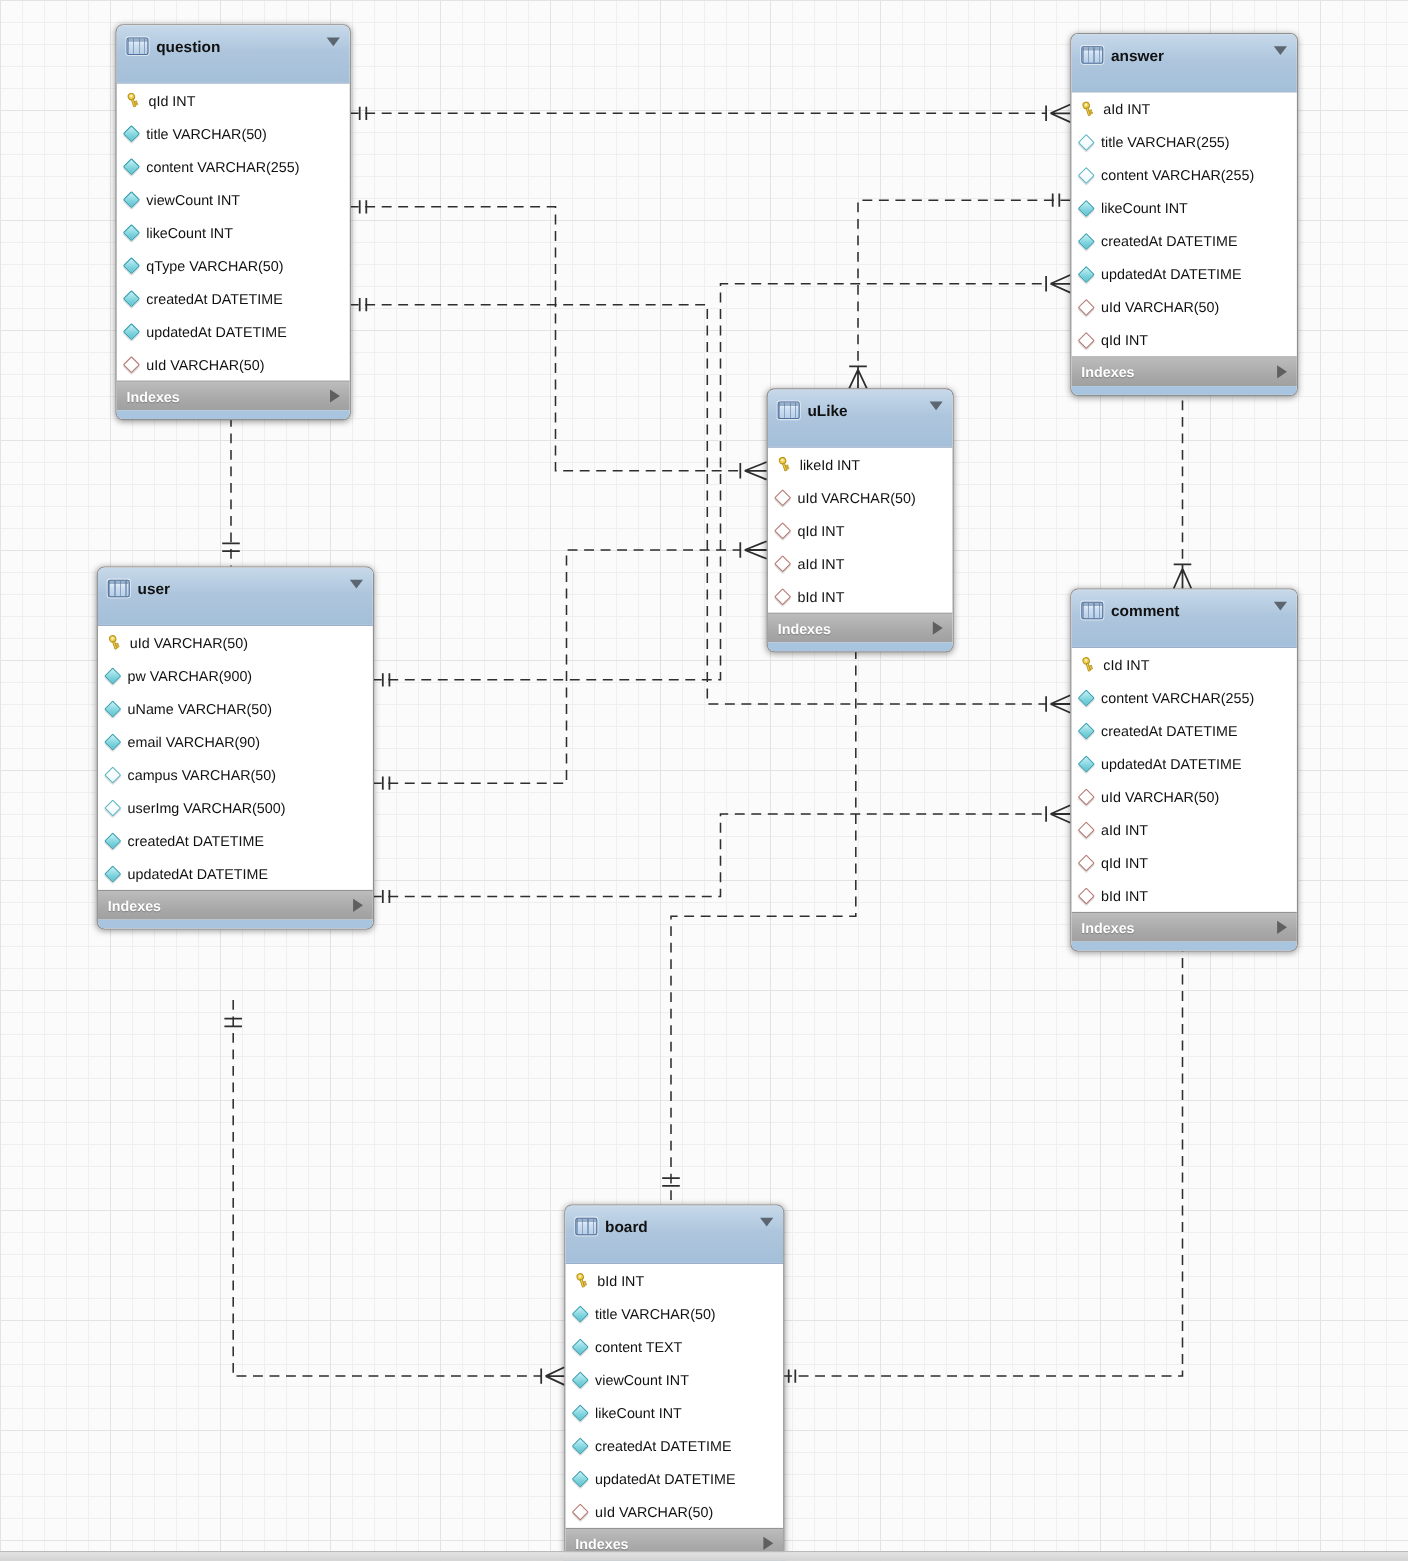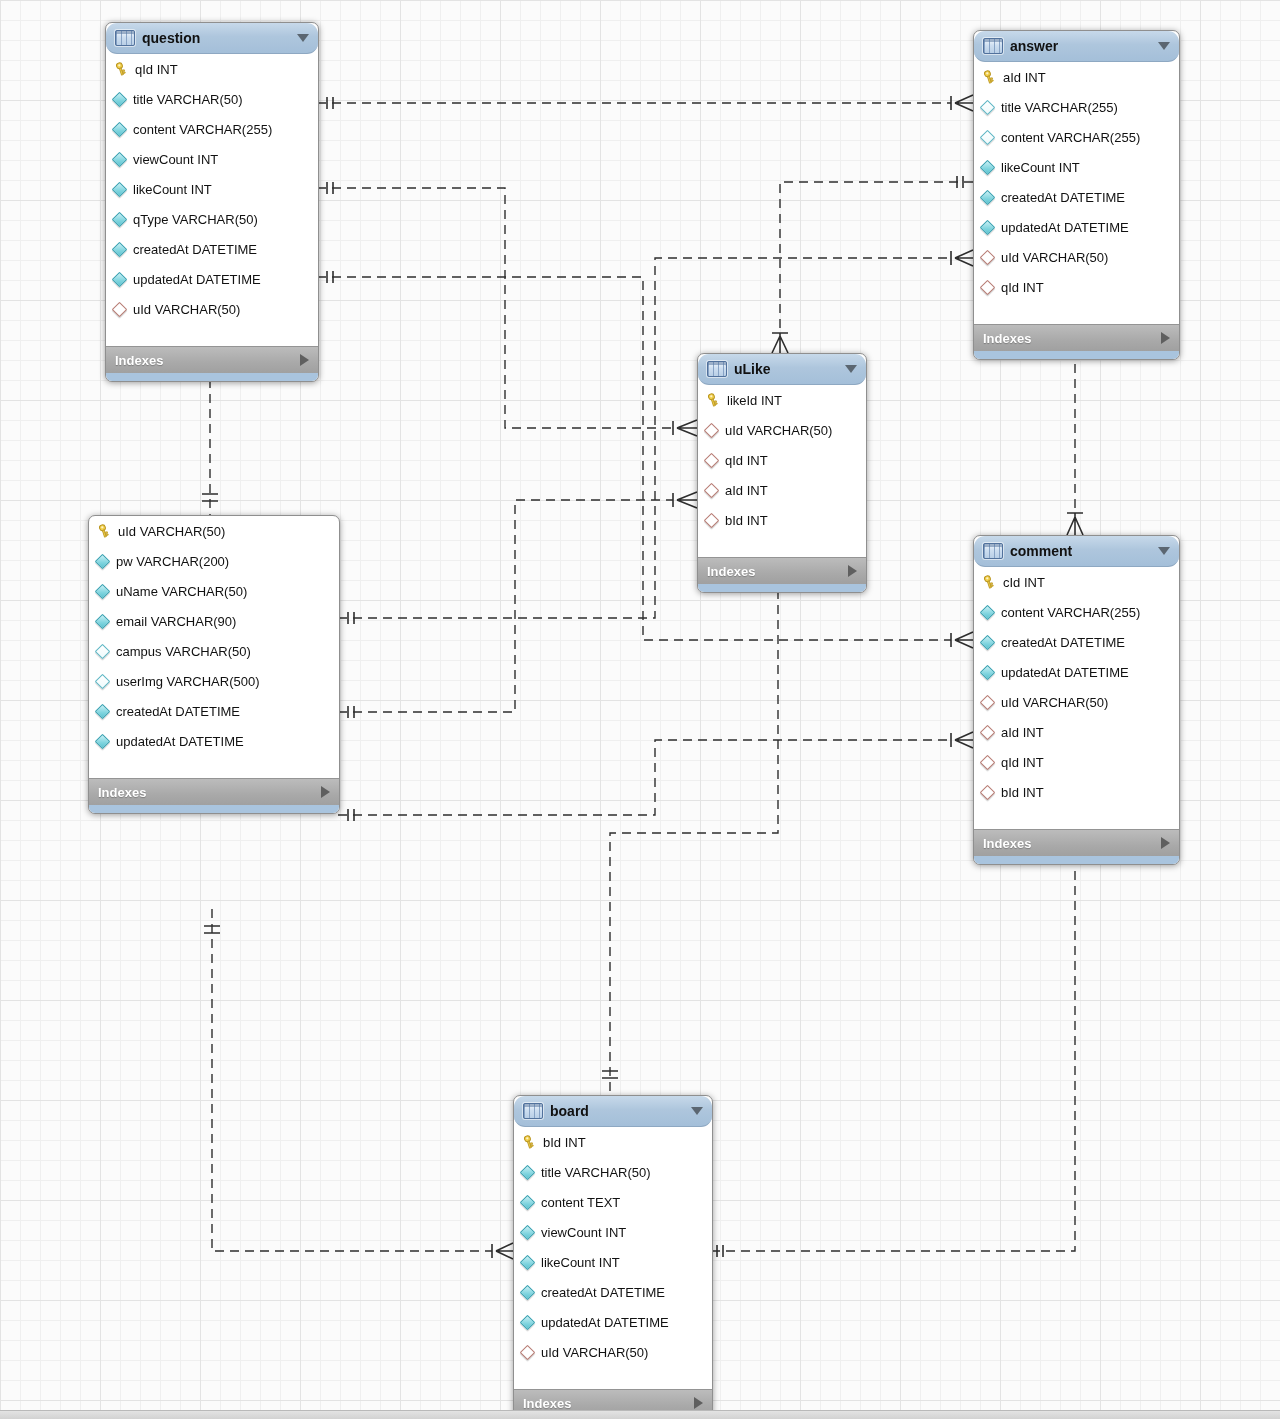--- a/index.html
+++ b/index.html
@@ -23,25 +23,24 @@
   #connectors path.sym{fill:none;stroke:#2e2e2e;stroke-width:1.6;}
   .table{
     position:absolute;z-index:2;
     background:#ffffff;
     border:1px solid #8f8f8f;
     border-radius:7px;
     box-shadow:0 1px 6px rgba(0,0,0,.38);
     overflow:hidden;
   }
   .thead{
-    height:30px;display:flex;align-items:center;gap:7px;padding:0 9px;
+    height:30px;display:flex;gap:7px;padding:11px 9px;
     background:linear-gradient(180deg,#c7d9ea 0%,#aec6dd 45%,#a4bfd9 100%);
     border-bottom:1px solid #8ea8c2;
     cursor:default;
-    border-radius:11px;
   }
   .ticon{
     width:18px;height:14px;flex:0 0 auto;
     border:1px solid #51719c;border-radius:2px;
     background:
       repeating-linear-gradient(90deg,rgba(124,153,190,.85) 0 1px,transparent 1px 5px),
       linear-gradient(180deg,#f4f8fc 0%,#cddef0 45%,#b9cfe6 100%);
     box-shadow:inset 0 3px 0 rgba(90,120,160,.55),0 0 0 1px rgba(255,255,255,.55);
   }
   .tname{font-size:14px;font-weight:bold;color:#111;flex:1 1 auto;}
@@ -58,21 +57,20 @@
     box-shadow:1px 1px 1px rgba(0,0,0,.18);}
   .cicon.filled{background:linear-gradient(135deg,#c9f1f6 0%,#7fd4de 60%,#5cc3d0 100%);border-color:#35a0b0;}
   .cicon.outline{background:linear-gradient(135deg,#ffffff 0%,#eefafc 100%);border-color:#5db6c4;}
   .cicon.fk{background:#ffffff;border-color:#b87c74;}
   .cicon.key{transform:none;border:none;border-radius:0;box-shadow:none;width:13px;height:14px;}
   .cicon.key svg{display:block;transform:rotate(-18deg);}
   .tfoot{
     height:26px;display:flex;align-items:center;padding:0 9px;
     background:linear-gradient(180deg,#bcbcbc 0%,#a9a9a9 60%,#a0a0a0 100%);
     border-top:1px solid #949494;
-    margin-top:22px;
   }
   .flabel{flex:1 1 auto;font-size:13px;font-weight:bold;color:#ffffff;text-shadow:0 1px 1px rgba(0,0,0,.25);}
   .fexpand{
     width:0;height:0;flex:0 0 auto;
     border-top:6px solid transparent;border-bottom:6px solid transparent;
     border-left:9px solid #5f5f5f;
   }
   .tstrip{height:8px;background:#a9c4de;}
   #hscrollbar{
     position:absolute;left:0;right:0;bottom:0;height:8px;z-index:3;
@@ -283,36 +281,41 @@
     <span class="ctext">bId INT</span>
   </div>
         </div>
     <div class="tfoot">
       <span class="flabel">Indexes</span>
       <span class="fexpand"></span>
     </div>
     <div class="tstrip"></div>
   </div>
       <div class="table" style="left: 88px; top: 515px; width: 250px;">
-    <div class="tbody">
-          <div class="trow">
-    <span class="cicon key">
-              <svg width="13" height="14" viewBox="0 0 13 14">
-                <circle cx="6.5" cy="3.6" r="2.9" fill="#f2cf4a" stroke="#b8941f" stroke-width="1"></circle>
-                <circle cx="6.5" cy="3.1" r="1.1" fill="#fdf3cd" stroke="none"></circle>
-                <rect x="5.6" y="6.2" width="1.9" height="7" fill="#f2cf4a" stroke="#b8941f" stroke-width="0.8"></rect>
-                <rect x="7.4" y="8.8" width="2.4" height="1.3" fill="#f2cf4a" stroke="#b8941f" stroke-width="0.7"></rect>
-                <rect x="7.4" y="11" width="2.4" height="1.3" fill="#f2cf4a" stroke="#b8941f" stroke-width="0.7"></rect>
-              </svg>
-            </span>
-    <span class="ctext">uId VARCHAR(50)</span>
-  </div>
-          <div class="trow">
-    <span class="cicon filled"></span>
-    <span class="ctext">pw VARCHAR(200)</span>
+    <div class="thead">
+      <span class="ticon"></span>
+      <span class="tname">user</span>
+      <span class="tcollapse"></span>
+    </div>
+    <div class="tbody">
+          <div class="trow">
+    <span class="cicon key">
+              <svg width="13" height="14" viewBox="0 0 13 14">
+                <circle cx="6.5" cy="3.6" r="2.9" fill="#f2cf4a" stroke="#b8941f" stroke-width="1"></circle>
+                <circle cx="6.5" cy="3.1" r="1.1" fill="#fdf3cd" stroke="none"></circle>
+                <rect x="5.6" y="6.2" width="1.9" height="7" fill="#f2cf4a" stroke="#b8941f" stroke-width="0.8"></rect>
+                <rect x="7.4" y="8.8" width="2.4" height="1.3" fill="#f2cf4a" stroke="#b8941f" stroke-width="0.7"></rect>
+                <rect x="7.4" y="11" width="2.4" height="1.3" fill="#f2cf4a" stroke="#b8941f" stroke-width="0.7"></rect>
+              </svg>
+            </span>
+    <span class="ctext">uId VARCHAR(50)</span>
+  </div>
+          <div class="trow">
+    <span class="cicon filled"></span>
+    <span class="ctext">pw VARCHAR(900)</span>
   </div>
           <div class="trow">
     <span class="cicon filled"></span>
     <span class="ctext">uName VARCHAR(50)</span>
   </div>
           <div class="trow">
     <span class="cicon filled"></span>
     <span class="ctext">email VARCHAR(90)</span>
   </div>
           <div class="trow">

